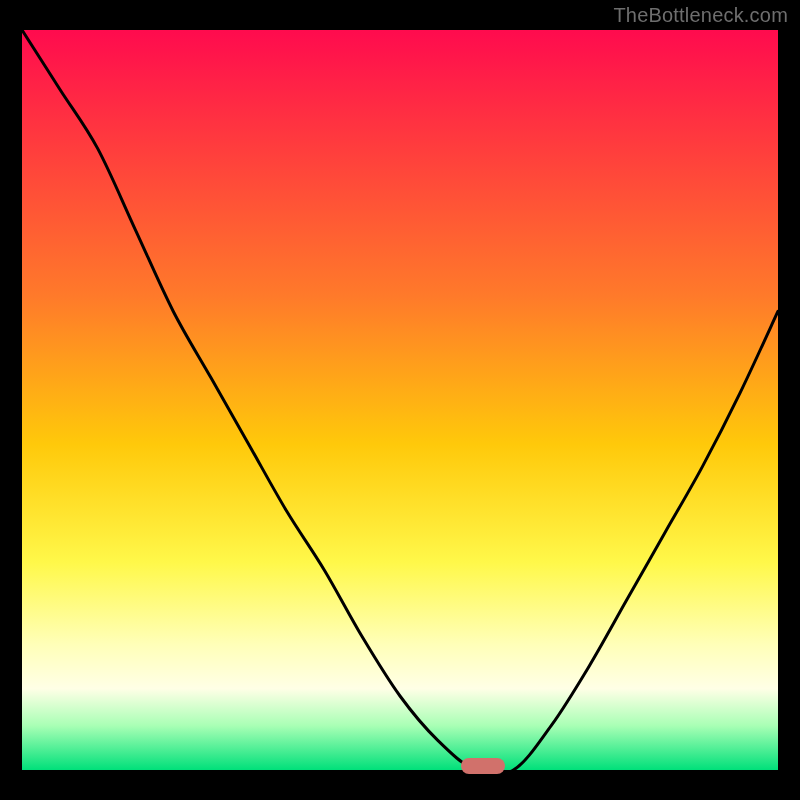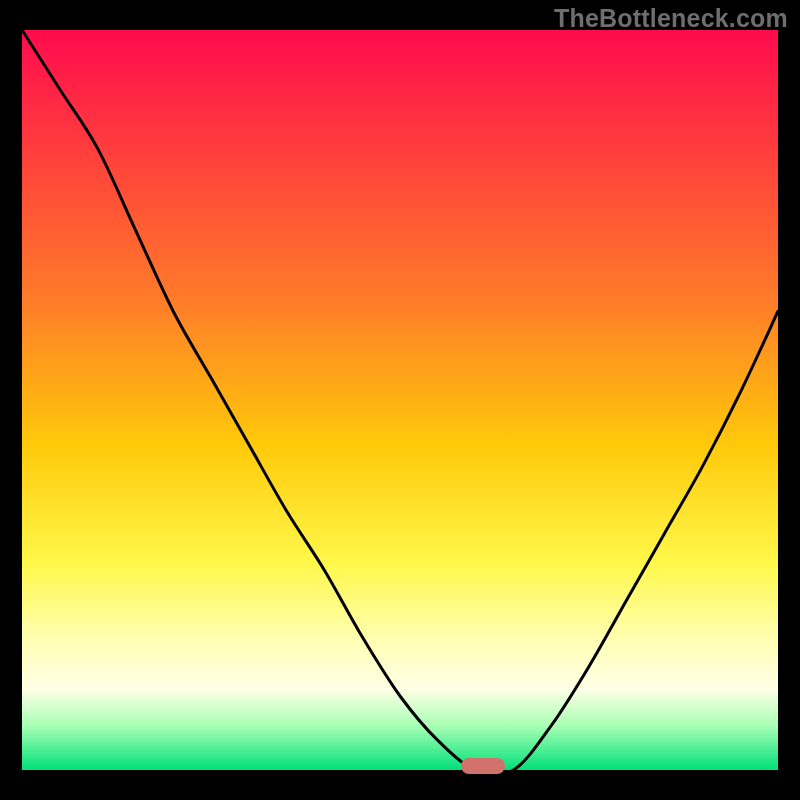--- a/index.html
+++ b/index.html
@@ -32,22 +32,22 @@
       #ffffe6 89%,
       #a9ffb5 94%,
       #00e07a 100%
     );
   }
   .watermark {
     position: absolute;
     top: 4px;
     right: 12px;
     font-family: Arial, Helvetica, sans-serif;
-    font-size: 25px;
-    font-weight: 700;
+    font-size: 20px;
+    font-weight: 400;
     color: #6e6e6e;
     letter-spacing: 0.2px;
   }
   svg.curve {
     position: absolute;
     left: 0;
     top: 0;
     width: 756px;
     height: 740px;
   }

